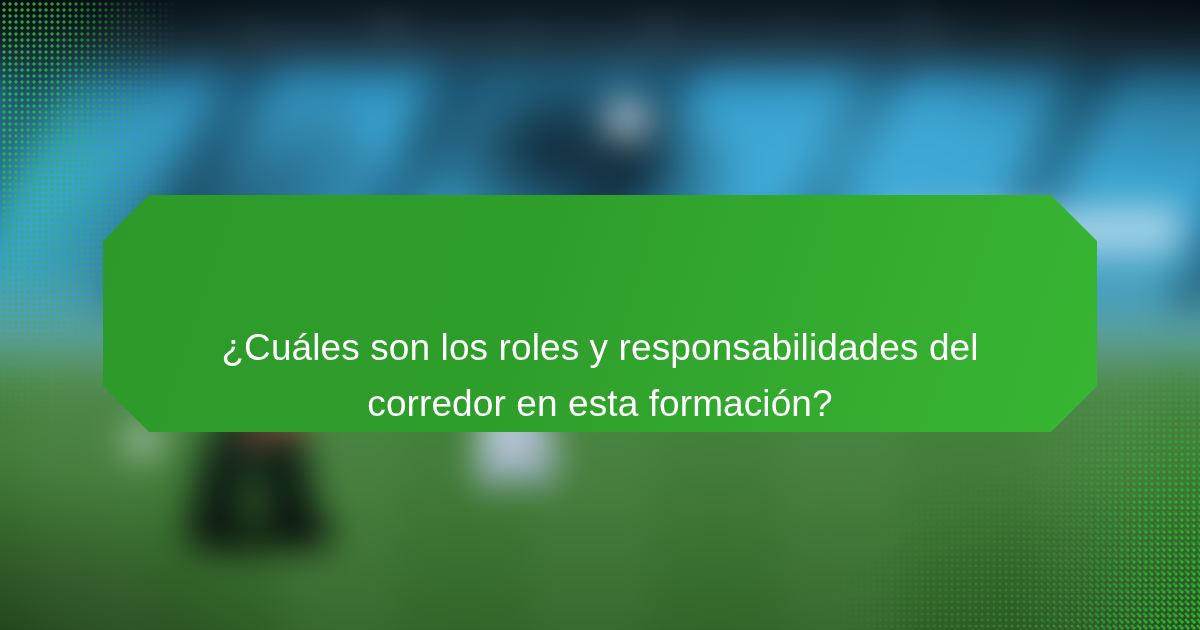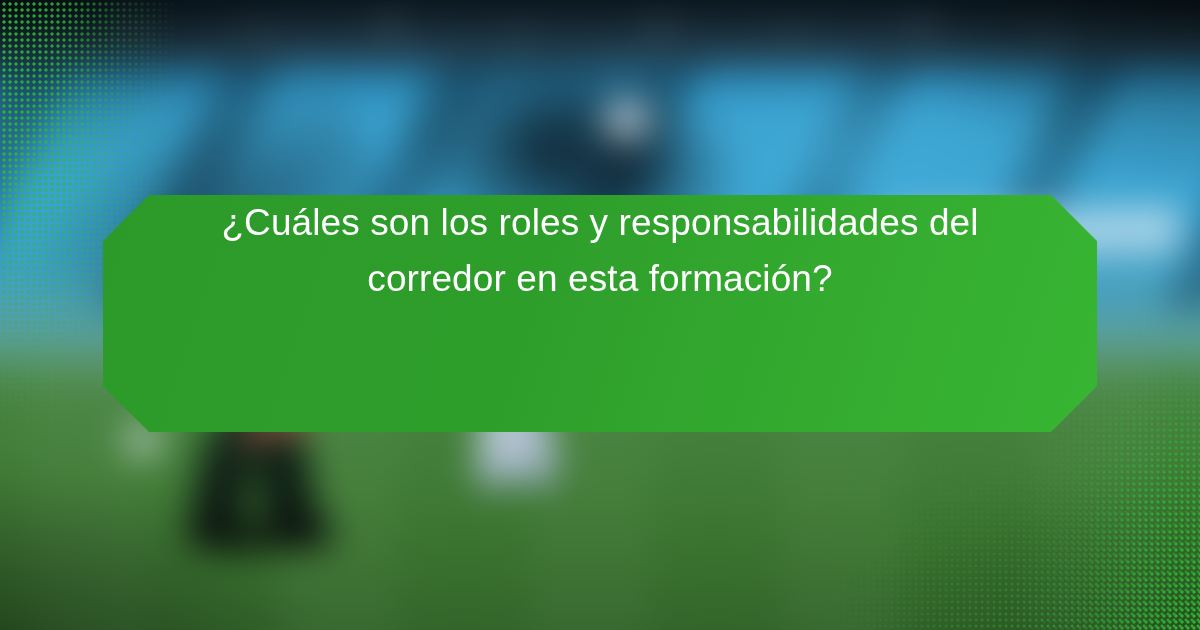--- a/index.html
+++ b/index.html
@@ -286,21 +286,21 @@
       46px 0,
       calc(100% - 46px) 0,
       100% 46px,
       100% calc(100% - 46px),
       calc(100% - 46px) 100%,
       46px 100%,
       0 calc(100% - 46px),
       0 46px
     );
     display: flex;
-    align-items: flex-start;
+    align-items: flex-end;
     justify-content: center;
     box-sizing: border-box;
     padding: 0 58px;
   }
 
   .banner-title {
     margin: 0;
     color: #ffffff;
     font-size: 37px;
     font-weight: 400;

